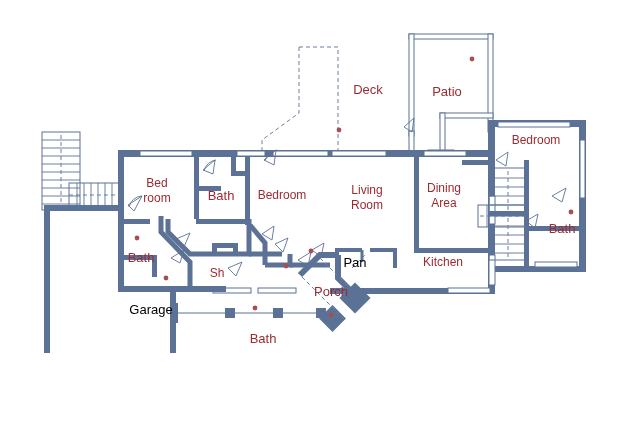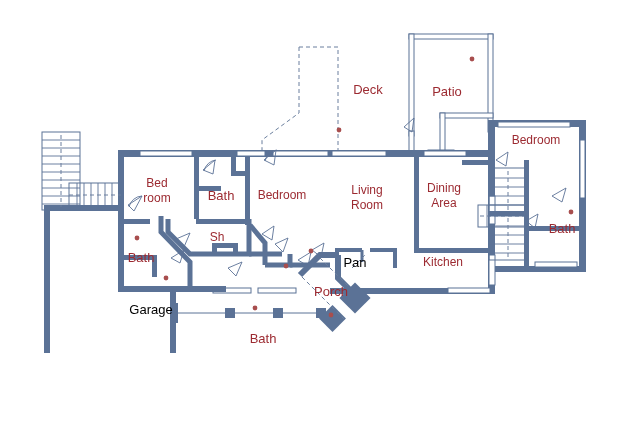--- a/index.html
+++ b/index.html
@@ -42,20 +42,21 @@
   .room-label.muted {
     color: #000000;
   }
   .room-label.big {
     font-size: 12px;
     line-height: 14.5px;
   }
   .room-label.small {
     font-size: 12px;
     line-height: 12.5px;
+    margin-top: 36px;
   }
   #copyright {
     position: absolute;
     left: 313px;
     top: 420px;
     transform: translate(-50%, -50%);
     font-family: "Liberation Sans", sans-serif;
     font-size: 11px;
     color: #999999;
     white-space: nowrap;

